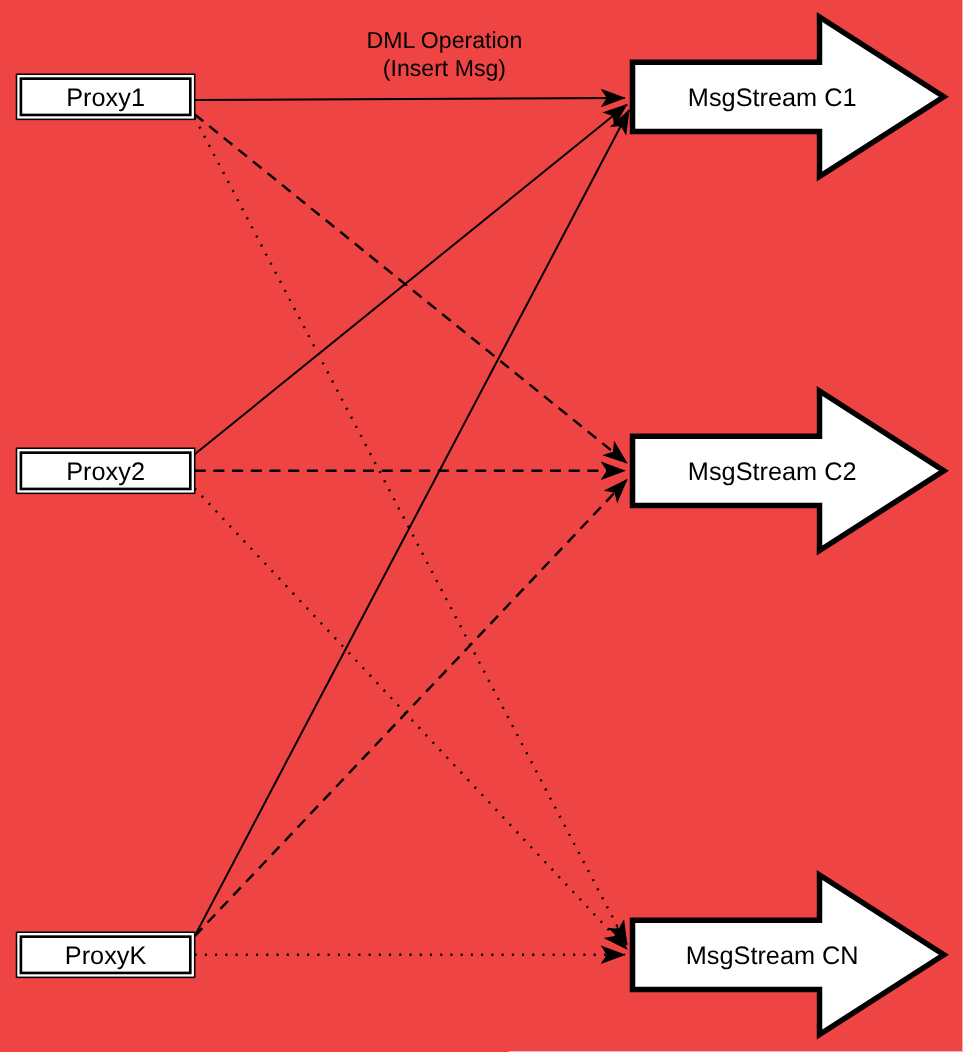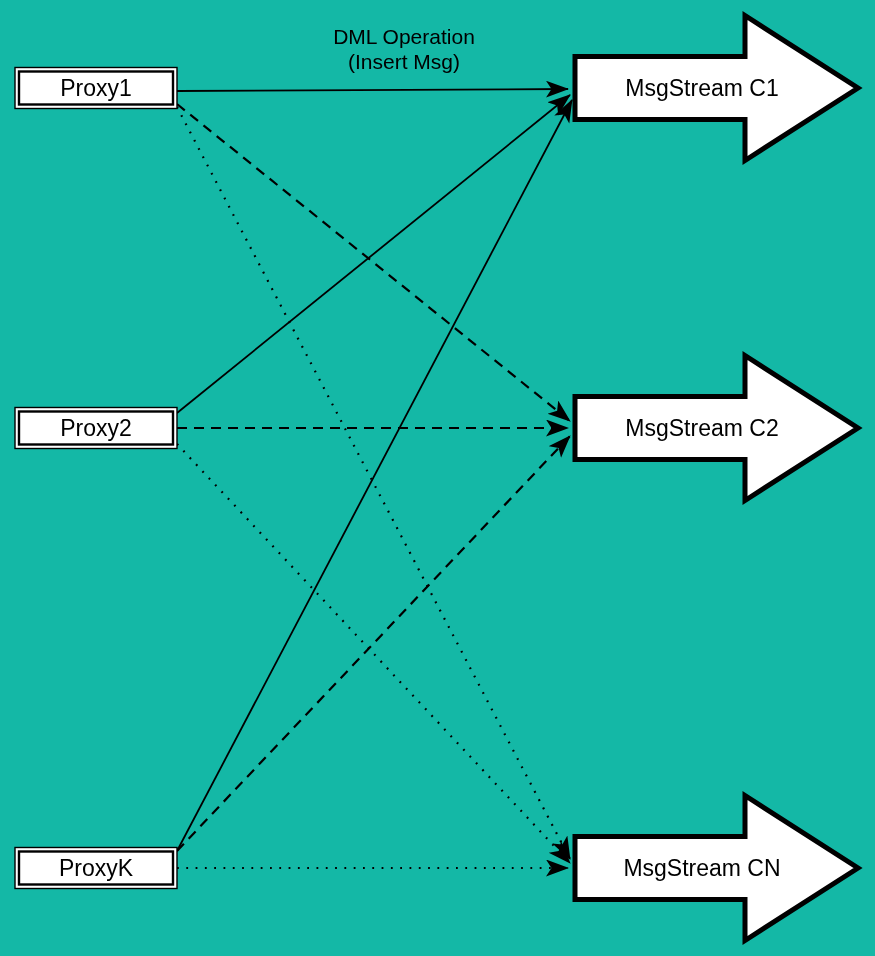--- a/index.html
+++ b/index.html
@@ -7,21 +7,21 @@
     padding: 0;
     background: #ffffff;
     width: 875px;
     height: 956px;
     font-family: "Liberation Sans", sans-serif;
   }
   .diagram-wrap {
     position: relative;
     width: 875px;
     height: 956px;
-    background: #14b8a6;
+    background: #ef4444;
     overflow: hidden;
   }
   svg { display: block; }
   .conn {
     stroke: #000000;
     fill: none;
   }
   .conn.solid  { stroke-width: 1.8; }
   .conn.dashed { stroke-width: 2.2; stroke-dasharray: 10 7; }
   .conn.dotted { stroke-width: 2.2; stroke-dasharray: 1.8 7.5; }

